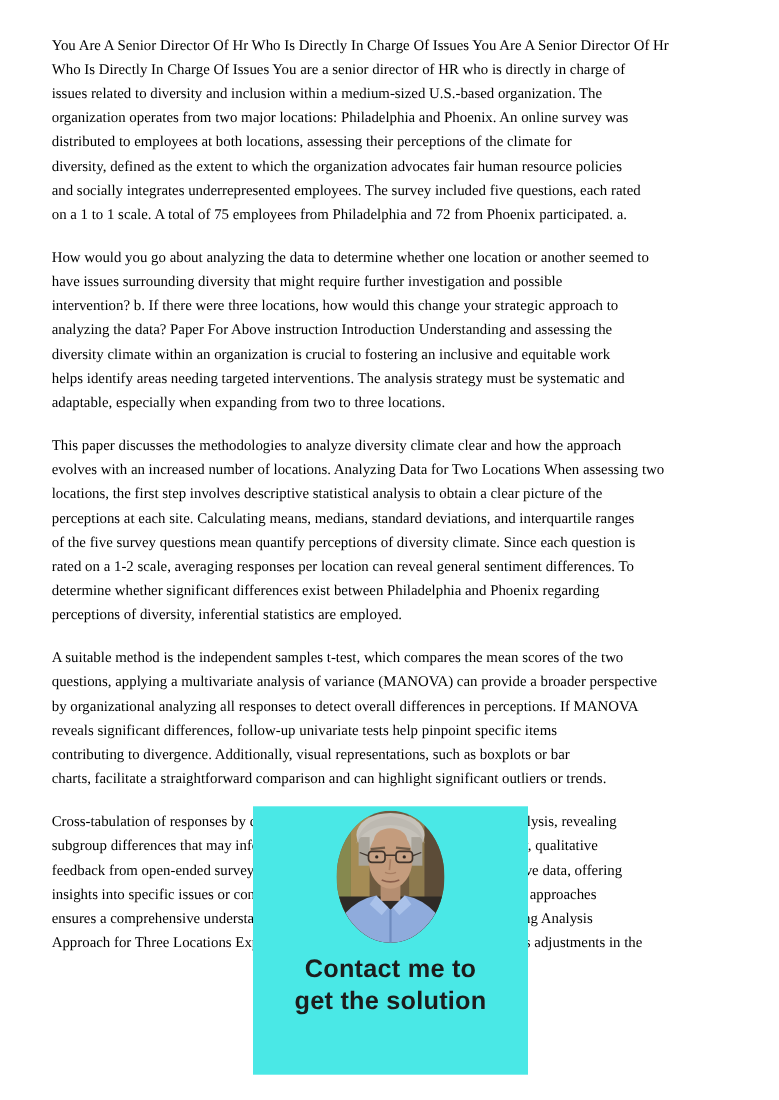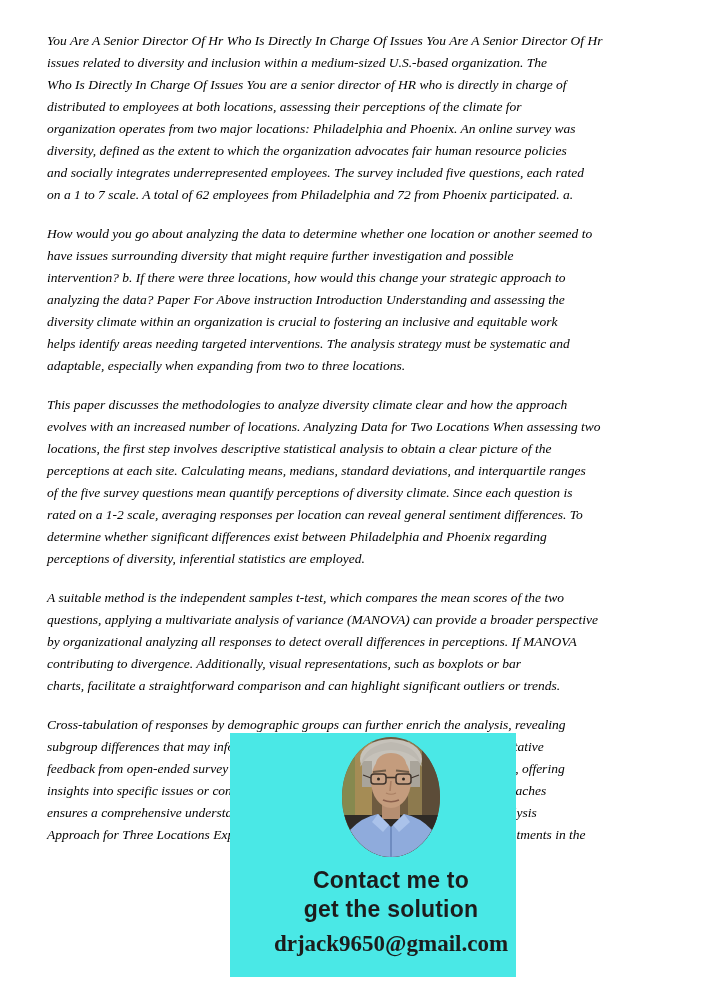--- a/index.html
+++ b/index.html
@@ -10,21 +10,21 @@
     color:#000000;
     overflow:hidden;
     position:relative;
   }
   .page{position:relative;width:708px;height:1000px;background:#ffffff;}
   .textcol{
     position:absolute;left:47px;top:30px;width:630px;
     font-size:13.5px;line-height:22px;color:#000;
   }
   .para{margin:0 0 17px 0;}
-  .ln{white-space:nowrap;height:22px;font-style:italic;}
+  .ln{white-space:nowrap;height:22px;}
   .promo{
     position:absolute;left:230px;top:733px;width:250px;height:244px;
     display:flex;flex-direction:column;align-items:center;
     font-family:"Liberation Sans", sans-serif;
     z-index:5;
   }
   .promo .photo{margin-top:4px;display:block;}
   .promo-head{
     font-weight:700;font-size:23px;line-height:29px;text-align:center;
     letter-spacing:0.2px;
@@ -37,27 +37,27 @@
 </style>
 </head>
 <body>
 
 <div class="page">
 
   <div class="textcol">
 
     <div class="para">
       <div class="ln">You Are A Senior Director Of Hr Who Is Directly In Charge Of Issues You Are A Senior Director Of Hr</div>
+      <div class="ln">Who Is Directly In Charge Of Issues You are a senior director of HR who is directly in charge of</div>
       <div class="ln">issues related to diversity and inclusion within a medium-sized U.S.-based organization. The</div>
-      <div class="ln">Who Is Directly In Charge Of Issues You are a senior director of HR who is directly in charge of</div>
+      <div class="ln">organization operates from two major locations: Philadelphia and Phoenix. An online survey was</div>
       <div class="ln">distributed to employees at both locations, assessing their perceptions of the climate for</div>
-      <div class="ln">organization operates from two major locations: Philadelphia and Phoenix. An online survey was</div>
       <div class="ln">diversity, defined as the extent to which the organization advocates fair human resource policies</div>
       <div class="ln">and socially integrates underrepresented employees. The survey included five questions, each rated</div>
-      <div class="ln">on a 1 to 7 scale. A total of 62 employees from Philadelphia and 72 from Phoenix participated. a.</div>
+      <div class="ln">on a 1 to 1 scale. A total of 75 employees from Philadelphia and 72 from Phoenix participated. a.</div>
     </div>
 
     <div class="para">
       <div class="ln">How would you go about analyzing the data to determine whether one location or another seemed to</div>
       <div class="ln">have issues surrounding diversity that might require further investigation and possible</div>
       <div class="ln">intervention? b. If there were three locations, how would this change your strategic approach to</div>
       <div class="ln">analyzing the data? Paper For Above instruction Introduction Understanding and assessing the</div>
       <div class="ln">diversity climate within an organization is crucial to fostering an inclusive and equitable work</div>
       <div class="ln">helps identify areas needing targeted interventions. The analysis strategy must be systematic and</div>
       <div class="ln">adaptable, especially when expanding from two to three locations.</div>
@@ -71,36 +71,37 @@
       <div class="ln">of the five survey questions mean quantify perceptions of diversity climate. Since each question is</div>
       <div class="ln">rated on a 1-2 scale, averaging responses per location can reveal general sentiment differences. To</div>
       <div class="ln">determine whether significant differences exist between Philadelphia and Phoenix regarding</div>
       <div class="ln">perceptions of diversity, inferential statistics are employed.</div>
     </div>
 
     <div class="para">
       <div class="ln">A suitable method is the independent samples t-test, which compares the mean scores of the two</div>
       <div class="ln">questions, applying a multivariate analysis of variance (MANOVA) can provide a broader perspective</div>
       <div class="ln">by organizational analyzing all responses to detect overall differences in perceptions. If MANOVA</div>
+      <div class="ln">reveals significant differences, follow-up univariate tests help pinpoint specific items</div>
       <div class="ln">contributing to divergence. Additionally, visual representations, such as boxplots or bar</div>
       <div class="ln">charts, facilitate a straightforward comparison and can highlight significant outliers or trends.</div>
     </div>
 
     <div class="para">
       <div class="ln">Cross-tabulation of responses by demographic groups can further enrich the analysis, revealing</div>
       <div class="ln">subgroup differences that may inform much more targeted interventions. Finally, qualitative</div>
       <div class="ln">feedback from open-ended survey questions can also complement the quantitative data, offering</div>
       <div class="ln">insights into specific issues or concerns. Combining quantitative and qualitative approaches</div>
       <div class="ln">ensures a comprehensive understanding of workplace diversity climate. Adjusting Analysis</div>
       <div class="ln">Approach for Three Locations Expanding the analysis to three locations requires adjustments in the</div>
     </div>
 
   </div>
 
-  <div class="promo" style="background: rgb(74, 232, 230); color: rgb(28, 28, 28); padding-left: 36px;">
+  <div class="promo" style="background: rgb(74, 232, 230); color: rgb(28, 28, 28);">
     <svg class="photo" width="98" height="120" viewBox="0 0 98 120">
       <defs>
         <clipPath id="ovalClip">
             <ellipse cx="49" cy="60" rx="49" ry="60"></ellipse>
           </clipPath>
       </defs>
       <g clip-path="url(#ovalClip)">
         <rect x="0" y="0" width="98" height="120" fill="#6e5b40"></rect>
         <rect x="0" y="0" width="13" height="120" fill="#86894f"></rect>
         <rect x="13" y="0" width="17" height="120" fill="#a58c55"></rect>
@@ -129,16 +130,15 @@
         <path d="M2 120 L8 93 Q20 80 36 77 L49 90 L62 77 Q78 80 90 93 L96 120 Z" fill="#8fabdc"></path>
         <path d="M36 77 L47 88 L41 95 L30 85 Z" fill="#aac2ea"></path>
         <path d="M62 77 L51 88 L57 95 L68 85 Z" fill="#aac2ea"></path>
         <path d="M49 90 L49 120" stroke="#6f8cc0" stroke-width="2" fill="none"></path>
       </g>
     </svg>
     <div class="promo-head-group">
       <div class="promo-head">Contact me to</div>
       <div class="promo-head">get the solution</div>
     </div>
-    <div class="promo-email">drjack9650@gmail.com</div>
   </div>
 
 </div>
 
 </body></html>

